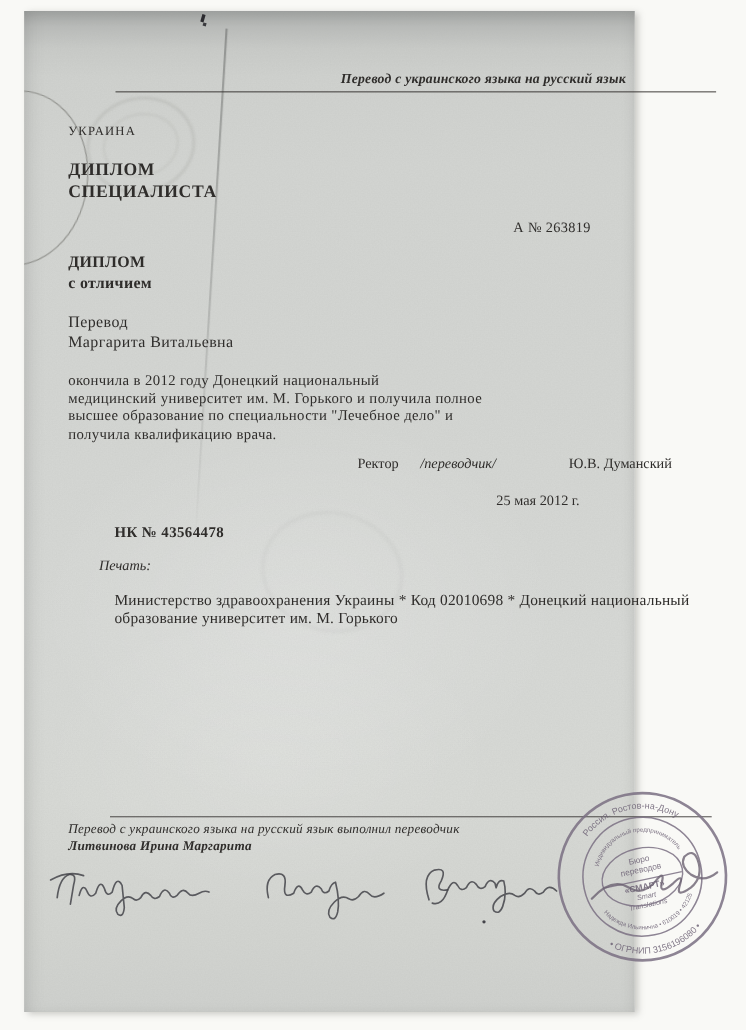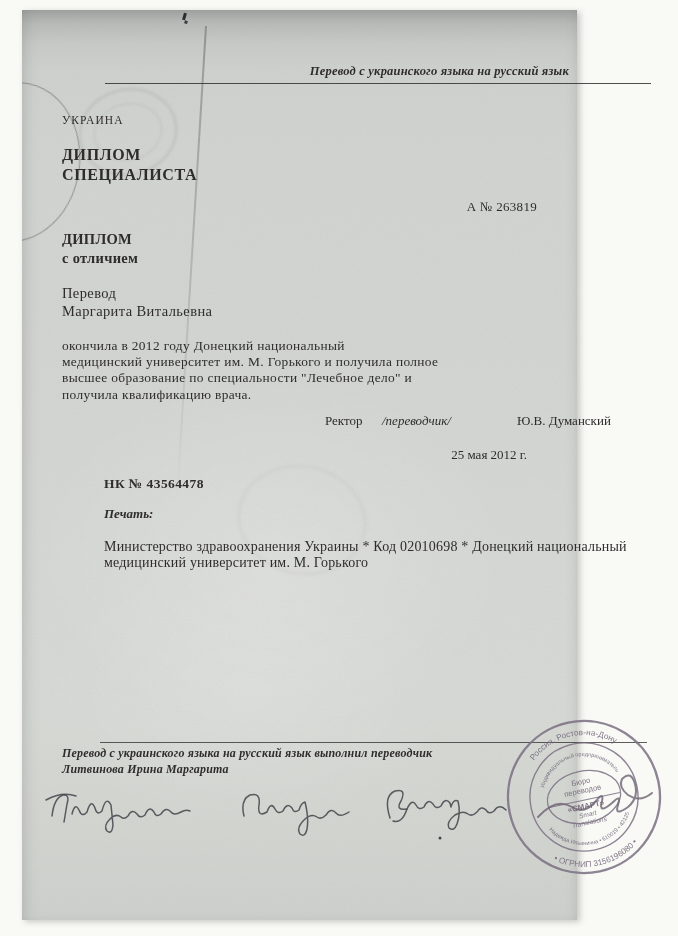--- a/index.html
+++ b/index.html
@@ -60,24 +60,24 @@
   .serial { position:absolute; top:189px; right:40px; font-size:13px; letter-spacing:0.3px; }
   .honors-title { top:220px; font-size:14.5px; font-weight:bold; line-height:19px; letter-spacing:0.3px; }
   .holder { top:275px; font-size:14.5px; line-height:17.5px; letter-spacing:0.4px; }
   .body-par { top:328px; font-size:13.4px; line-height:16.2px; letter-spacing:0.35px; }
   .rector-row { position:absolute; top:403px; left:40px; width:592px; height:16px; font-size:13px; }
   .rector-label { position:absolute; left:263px; }
   .signed-note { position:absolute; left:320px; font-style:italic; }
   .rector-name { position:absolute; left:455px; }
   .issue-date { position:absolute; top:437px; right:50px; font-size:13px; }
   .reg-number { position:absolute; top:466px; left:82px; font-size:13.5px; font-weight:bold; letter-spacing:0.4px; }
-  .seal-label { position:absolute; top:496px; left:82px; font-size:13px; font-weight:bold; font-style:italic; }
+  .seal-label { position:absolute; top:496px; left:68px; font-size:13px; font-weight:normal; font-style:italic; }
   .seal-text { position:absolute; top:512px; left:82px; width:540px; font-size:14px; line-height:16.3px; letter-spacing:0.2px; text-align:left;margin-top:17px; }
   .footer-rule { position:absolute; top:732px; left:78px; width:547px; height:1.2px; background:rgba(55,53,51,0.8); }
-  .footer-line1 { top:736px; font-size:12px; font-weight:bold; font-style:italic; letter-spacing:0.2px; }
+  .footer-line1 { top:736px; font-size:12px; font-weight:normal; font-style:italic; letter-spacing:0.2px; }
   .footer-line2 { top:752px; font-size:12px; font-weight:bold; font-style:italic; letter-spacing:0.2px; }
 
   .signatures { position:absolute; left:8px; top:770px; width:530px; height:80px; }
   .sig-path { fill:none; stroke:#44444a; stroke-width:1.5; stroke-linecap:round; stroke-linejoin:round; opacity:0.85; }
 
   .stamp { position:absolute; left:477px; top:702px; width:170px; height:170px; overflow:visible; }
   .stamp * { font-family:"Liberation Sans", sans-serif; }
   .stamp-ink { stroke:#7b7083; fill:none; }
   .stamp-text { fill:#6e6376; }
 </style>
@@ -136,21 +136,21 @@
     <span class="signed-note">/переводчик/</span>
     <span class="rector-name">Ю.В. Думанский</span>
   </div>
 
   <div class="issue-date txt">25 мая 2012 г.</div>
   <div class="reg-number txt">НК № 43564478</div>
   <div class="seal-label txt">Печать:</div>
 
   <div class="seal-text txt">
     <div>Министерство здравоохранения Украины * Код 02010698 * Донецкий национальный</div>
-    <div>медицинский университет им. М. Горького</div>
+    <div>образование университет им. М. Горького</div>
   </div>
 
   <div class="footer-rule"></div>
   <div class="txt doc-col footer-line1">Перевод с украинского языка на русский язык выполнил переводчик</div>
   <div class="txt doc-col footer-line2">Литвинова Ирина Маргарита</div>
 
   <svg class="signatures" viewBox="0 0 530 80">
     <g title="Литвинова">
       <path class="sig-path" d="M22,36 Q24,18 33,15 Q40,14 37,24 L34,42"></path>
       <path class="sig-path" d="M16,20 Q32,11 46,16"></path>

